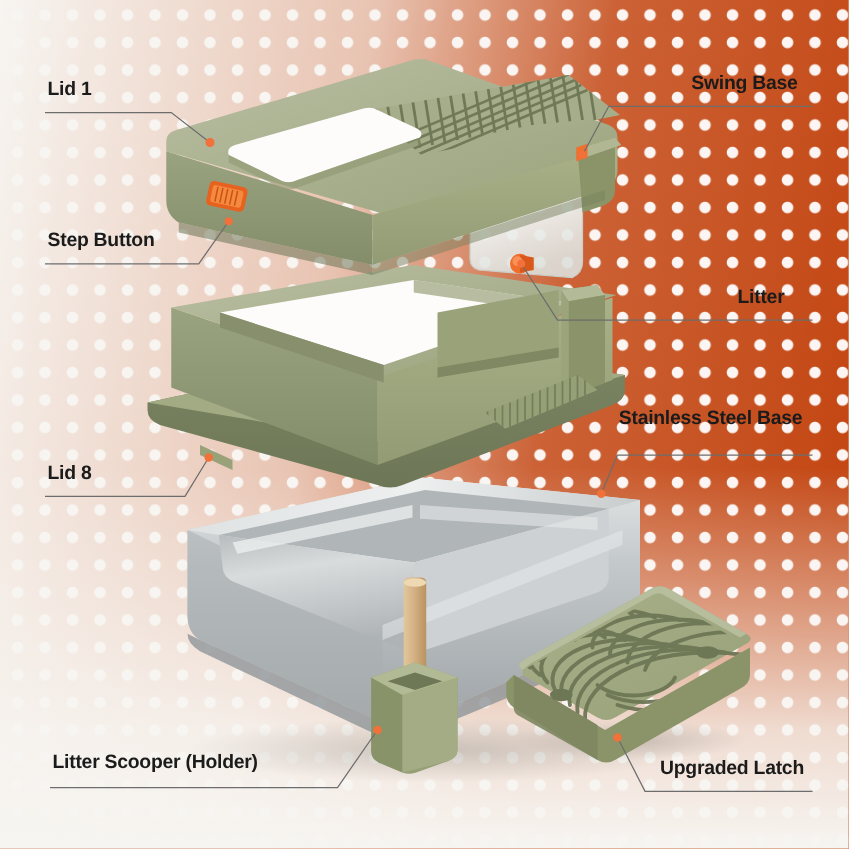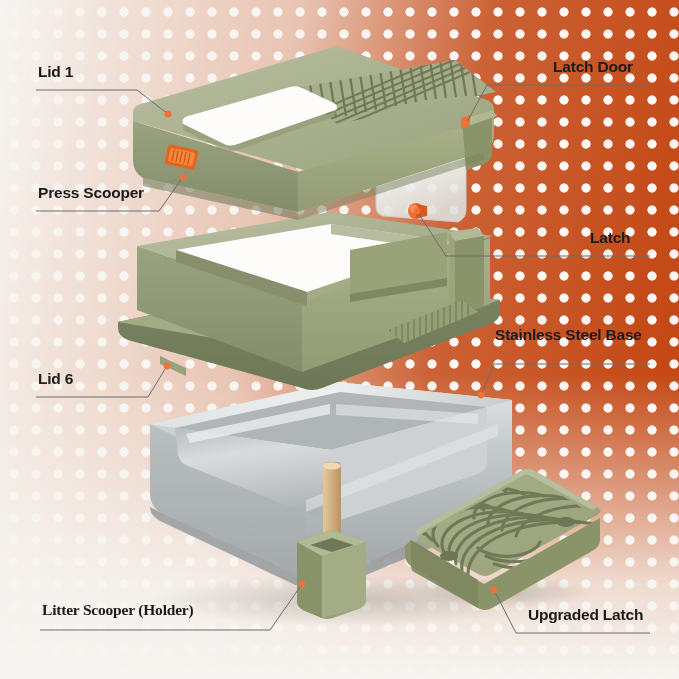--- a/index.html
+++ b/index.html
@@ -312,53 +312,53 @@
 
   <div class="callout">
     <span class="txt" style="left:38px;top:63px;">Lid 1</span>
     <svg style="left:0;top:0;width:679px;height:679px;">
       <path class="lead" d="M36,90 L137,90 L168,114"></path>
       <circle class="dot" cx="168" cy="114" r="3.6"></circle>
     </svg>
   </div>
 
   <div class="callout">
-    <span class="txt" style="left:38px;top:184px;">Press Scooper</span>
+    <span class="txt" style="left:38px;top:184px;">Step Button</span>
     <svg style="left:0;top:0;width:679px;height:679px;">
       <path class="lead" d="M36,211 L159,211 L183,177"></path>
       <circle class="dot" cx="183" cy="177" r="3.2"></circle>
     </svg>
   </div>
 
   <div class="callout">
-    <span class="txt" style="left:38px;top:370px;">Lid 6</span>
+    <span class="txt" style="left:38px;top:370px;">Lid 8</span>
     <svg style="left:0;top:0;width:679px;height:679px;">
       <path class="lead" d="M36,397 L148,397 L167,366"></path>
       <circle class="dot" cx="167" cy="366" r="3.4"></circle>
     </svg>
   </div>
 
   <div class="callout">
-    <span class="txt" style="left:42px;top:601px;font-family:Liberation Serif, serif;">Litter Scooper (Holder)</span>
+    <span class="txt" style="left:42px;top:601px;">Litter Scooper (Holder)</span>
     <svg style="left:0;top:0;width:679px;height:679px;">
       <path class="lead" d="M40,630 L270,630 L302,584"></path>
       <circle class="dot" cx="302" cy="584" r="3.4"></circle>
     </svg>
   </div>
 
   <div class="callout">
-    <span class="txt" style="left:553px;top:58px;">Latch Door</span>
+    <span class="txt" style="left:553px;top:58px;">Swing Base</span>
     <svg style="left:0;top:0;width:679px;height:679px;">
       <path class="lead" d="M650,85 L487,85 L466,124"></path>
       <circle class="dot" cx="466" cy="124" r="3.4"></circle>
     </svg>
   </div>
 
   <div class="callout">
-    <span class="txt" style="left:590px;top:229px;">Latch</span>
+    <span class="txt" style="left:590px;top:229px;">Litter</span>
     <svg style="left:0;top:0;width:679px;height:679px;">
       <path class="lead" d="M650,256 L446,256 L417,211"></path>
       <circle class="dot" cx="417" cy="211" r="3.2"></circle>
     </svg>
   </div>
 
   <div class="callout">
     <span class="txt" style="left:495px;top:326px;">Stainless Steel Base</span>
     <svg style="left:0;top:0;width:679px;height:679px;">
       <path class="lead" d="M650,364 L494,364 L481,395"></path>

